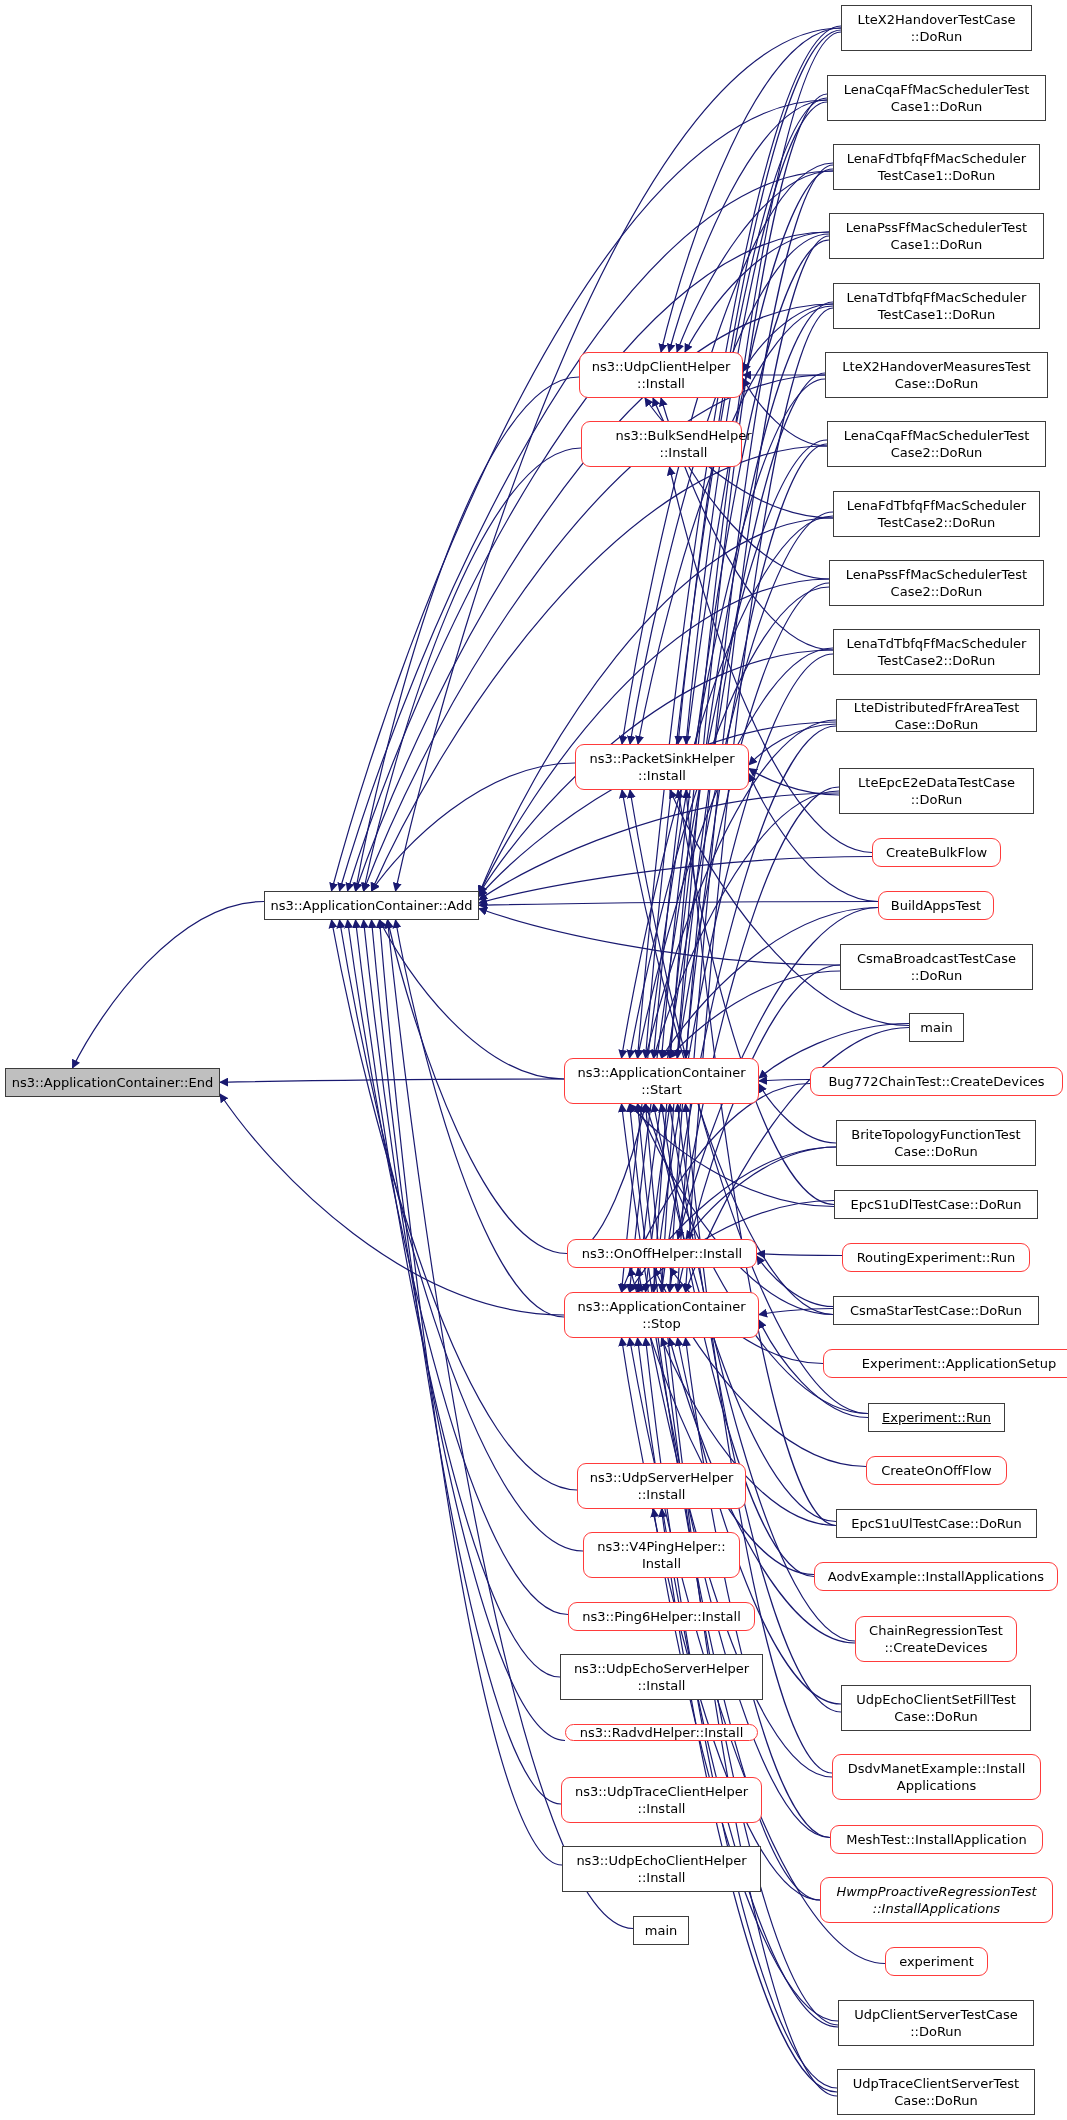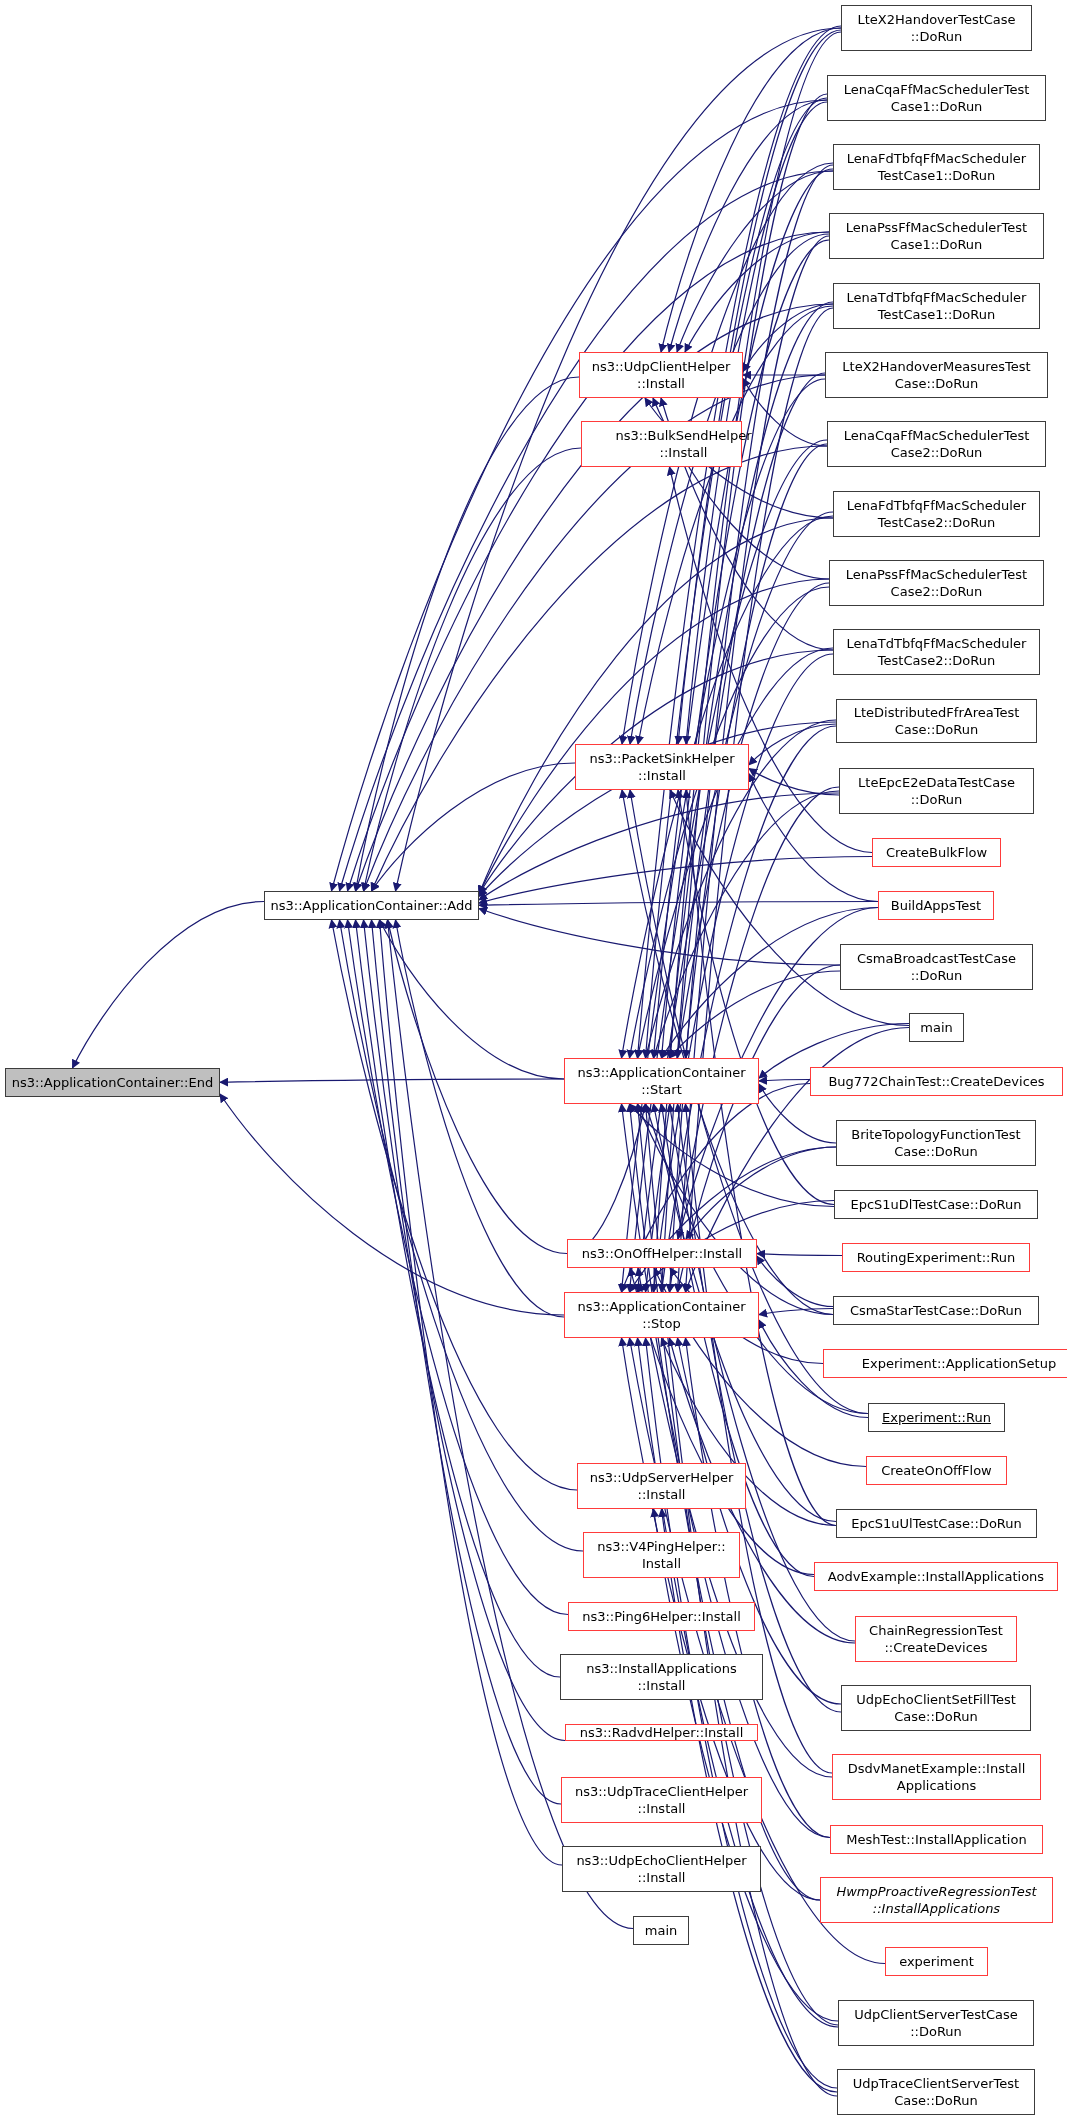--- a/index.html
+++ b/index.html
@@ -4,21 +4,21 @@
 <style>
   html, body { margin: 0; padding: 0; background: #ffffff; }
   body { width: 1067px; height: 2120px; position: relative; overflow: hidden;
          font-family: "DejaVu Sans", sans-serif; }
   #graph { position: absolute; left: 0; top: 0; width: 1067px; height: 2120px; }
   #edges { position: absolute; left: 0; top: 0; }
   .node { position: absolute; box-sizing: border-box; background: #ffffff;
           border: 1.5px solid #3c3c3c; display: flex; align-items: center;
           justify-content: center; text-align: center; font-size: 13px;
           line-height: 17px; color: #000; white-space: pre-line; cursor: pointer; }
-  .node.red { border-color: #ff3b3b; }
+  .node.red { border-color: #ff3b3b; border-radius: 9px; }
   .node.focus { background: #bfbfbf; border-color: #3c3c3c; cursor: default; }
   .node span { display: block; }
 </style>
 </head>
 <body>
 
 <div id="graph">
   <svg id="edges" width="1067" height="2120">
     <defs>
       <marker id="arrow" viewBox="0 0 10 10" refX="9" refY="5" markerWidth="9" markerHeight="9" orient="auto-start-reverse" markerUnits="userSpaceOnUse">
@@ -164,21 +164,21 @@
   <div class="node red" style="left:564px;top:1058px;width:195px;height:46px;"><span>ns3::ApplicationContainer
 ::Start</span></div>
   <div class="node red" style="left:567px;top:1239px;width:190px;height:29px;"><span>ns3::OnOffHelper::Install</span></div>
   <div class="node red" style="left:564px;top:1292px;width:195px;height:46px;"><span>ns3::ApplicationContainer
 ::Stop</span></div>
   <div class="node red" style="left:577px;top:1463px;width:169px;height:46px;"><span>ns3::UdpServerHelper
 ::Install</span></div>
   <div class="node red" style="left:583px;top:1532px;width:157px;height:46px;"><span>ns3::V4PingHelper::
 Install</span></div>
   <div class="node red" style="left:568px;top:1602px;width:187px;height:29px;"><span>ns3::Ping6Helper::Install</span></div>
-  <div class="node" style="left:560px;top:1654px;width:203px;height:46px;"><span>ns3::InstallApplications
+  <div class="node" style="left:560px;top:1654px;width:203px;height:46px;"><span>ns3::UdpEchoServerHelper
 ::Install</span></div>
   <div class="node red" style="left:565px;top:1724px;width:193px;height:17px;"><span>ns3::RadvdHelper::Install</span></div>
   <div class="node red" style="left:561px;top:1777px;width:201px;height:46px;"><span>ns3::UdpTraceClientHelper
 ::Install</span></div>
   <div class="node" style="left:562px;top:1846px;width:199px;height:46px;"><span>ns3::UdpEchoClientHelper
 ::Install</span></div>
   <div class="node" style="left:633px;top:1916px;width:56px;height:29px;"><span>main</span></div>
 
   <div class="node" style="left:841px;top:5px;width:191px;height:46px;"><span>LteX2HandoverTestCase
 ::DoRun</span></div>
@@ -193,21 +193,21 @@
   <div class="node" style="left:825px;top:352px;width:223px;height:46px;"><span>LteX2HandoverMeasuresTest
 Case::DoRun</span></div>
   <div class="node" style="left:827px;top:421px;width:219px;height:46px;"><span>LenaCqaFfMacSchedulerTest
 Case2::DoRun</span></div>
   <div class="node" style="left:833px;top:491px;width:207px;height:46px;"><span>LenaFdTbfqFfMacScheduler
 TestCase2::DoRun</span></div>
   <div class="node" style="left:829px;top:560px;width:215px;height:46px;"><span>LenaPssFfMacSchedulerTest
 Case2::DoRun</span></div>
   <div class="node" style="left:833px;top:629px;width:207px;height:46px;"><span>LenaTdTbfqFfMacScheduler
 TestCase2::DoRun</span></div>
-  <div class="node" style="left:836px;top:699px;width:201px;height:44px;"><span>LteDistributedFfrAreaTest
+  <div class="node" style="left:836px;top:699px;width:201px;height:33px;"><span>LteDistributedFfrAreaTest
 Case::DoRun</span></div>
   <div class="node" style="left:839px;top:768px;width:195px;height:46px;"><span>LteEpcE2eDataTestCase
 ::DoRun</span></div>
   <div class="node red" style="left:872px;top:838px;width:129px;height:29px;"><span>CreateBulkFlow</span></div>
   <div class="node red" style="left:878px;top:891px;width:116px;height:29px;"><span>BuildAppsTest</span></div>
   <div class="node" style="left:840px;top:944px;width:193px;height:46px;"><span>CsmaBroadcastTestCase
 ::DoRun</span></div>
   <div class="node" style="left:909px;top:1013px;width:55px;height:29px;"><span>main</span></div>
   <div class="node red" style="left:810px;top:1067px;width:253px;height:29px;"><span>Bug772ChainTest::CreateDevices</span></div>
   <div class="node" style="left:836px;top:1120px;width:200px;height:46px;"><span>BriteTopologyFunctionTest

